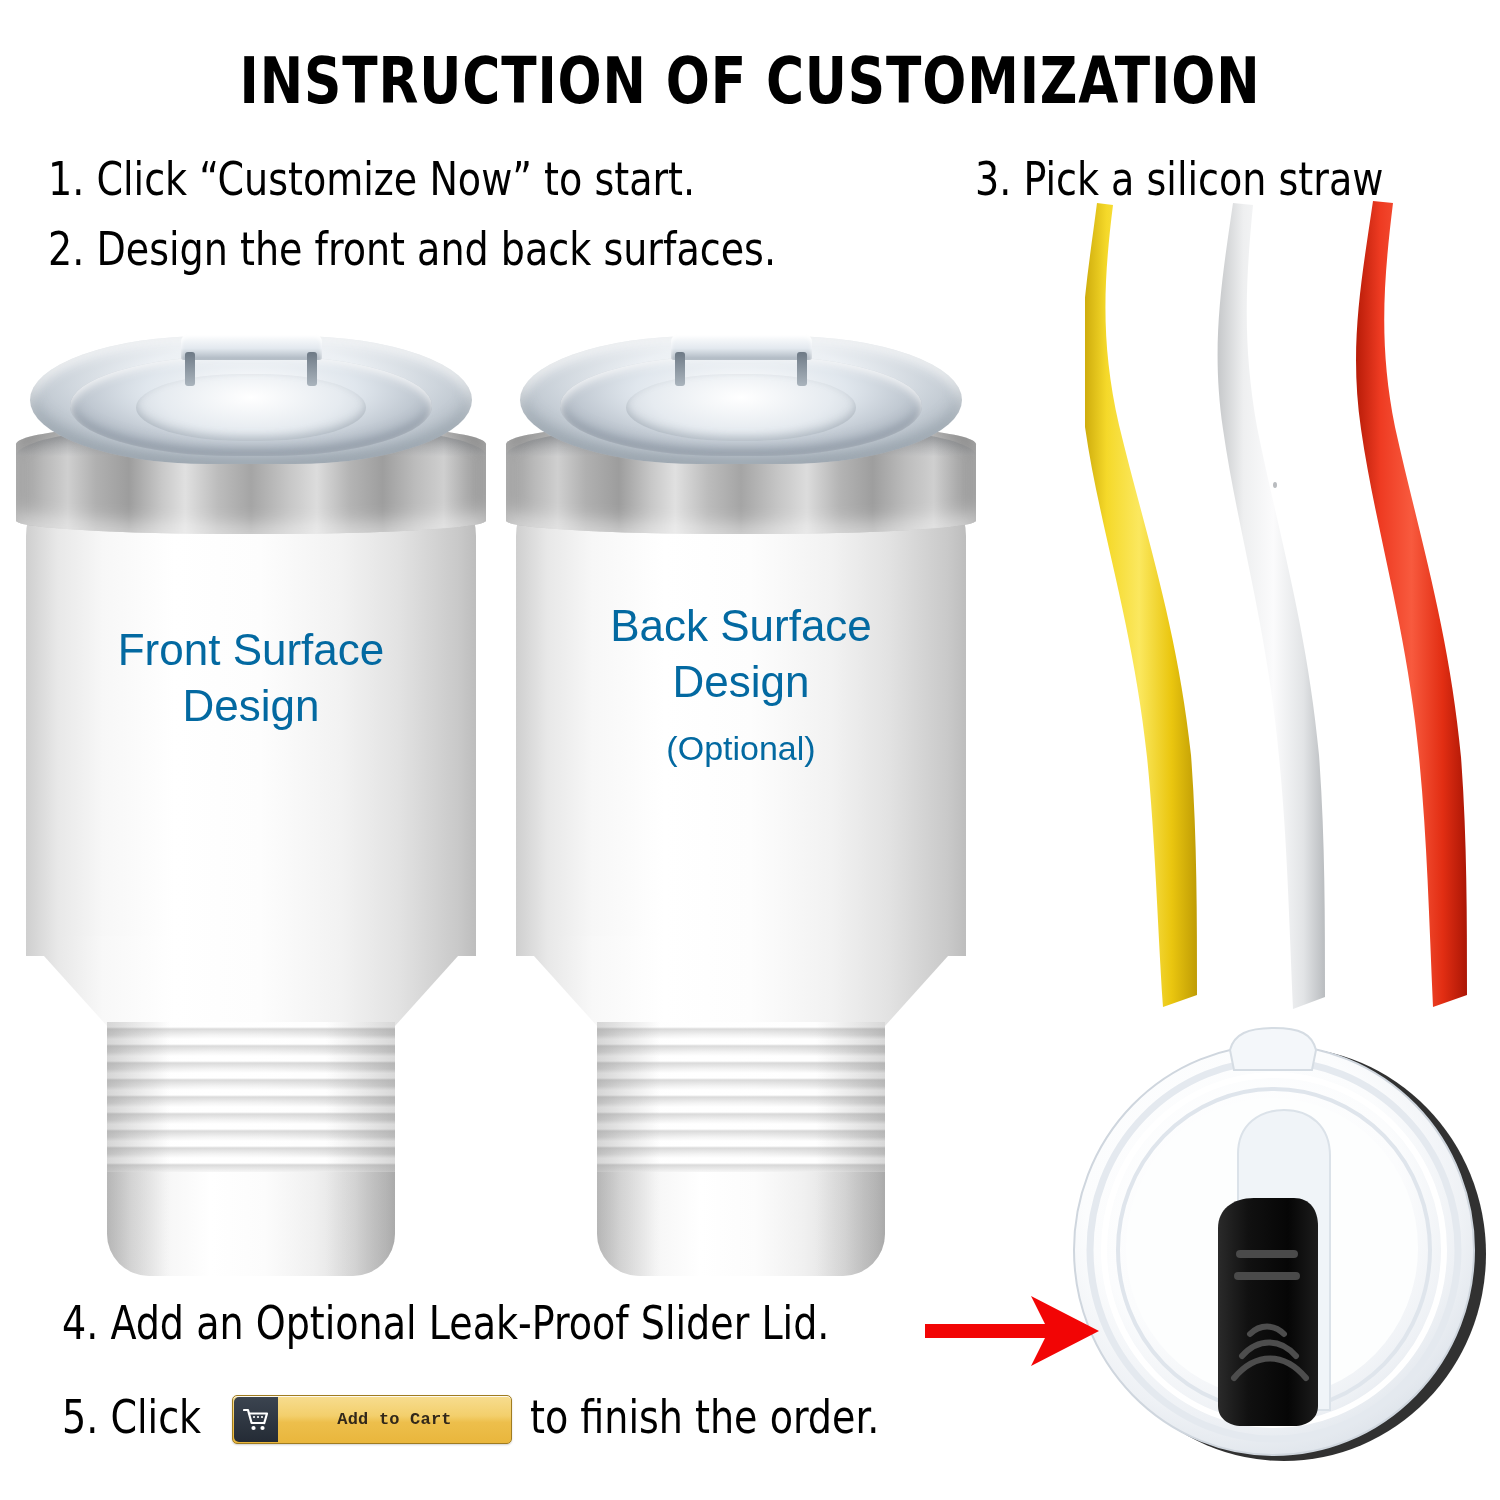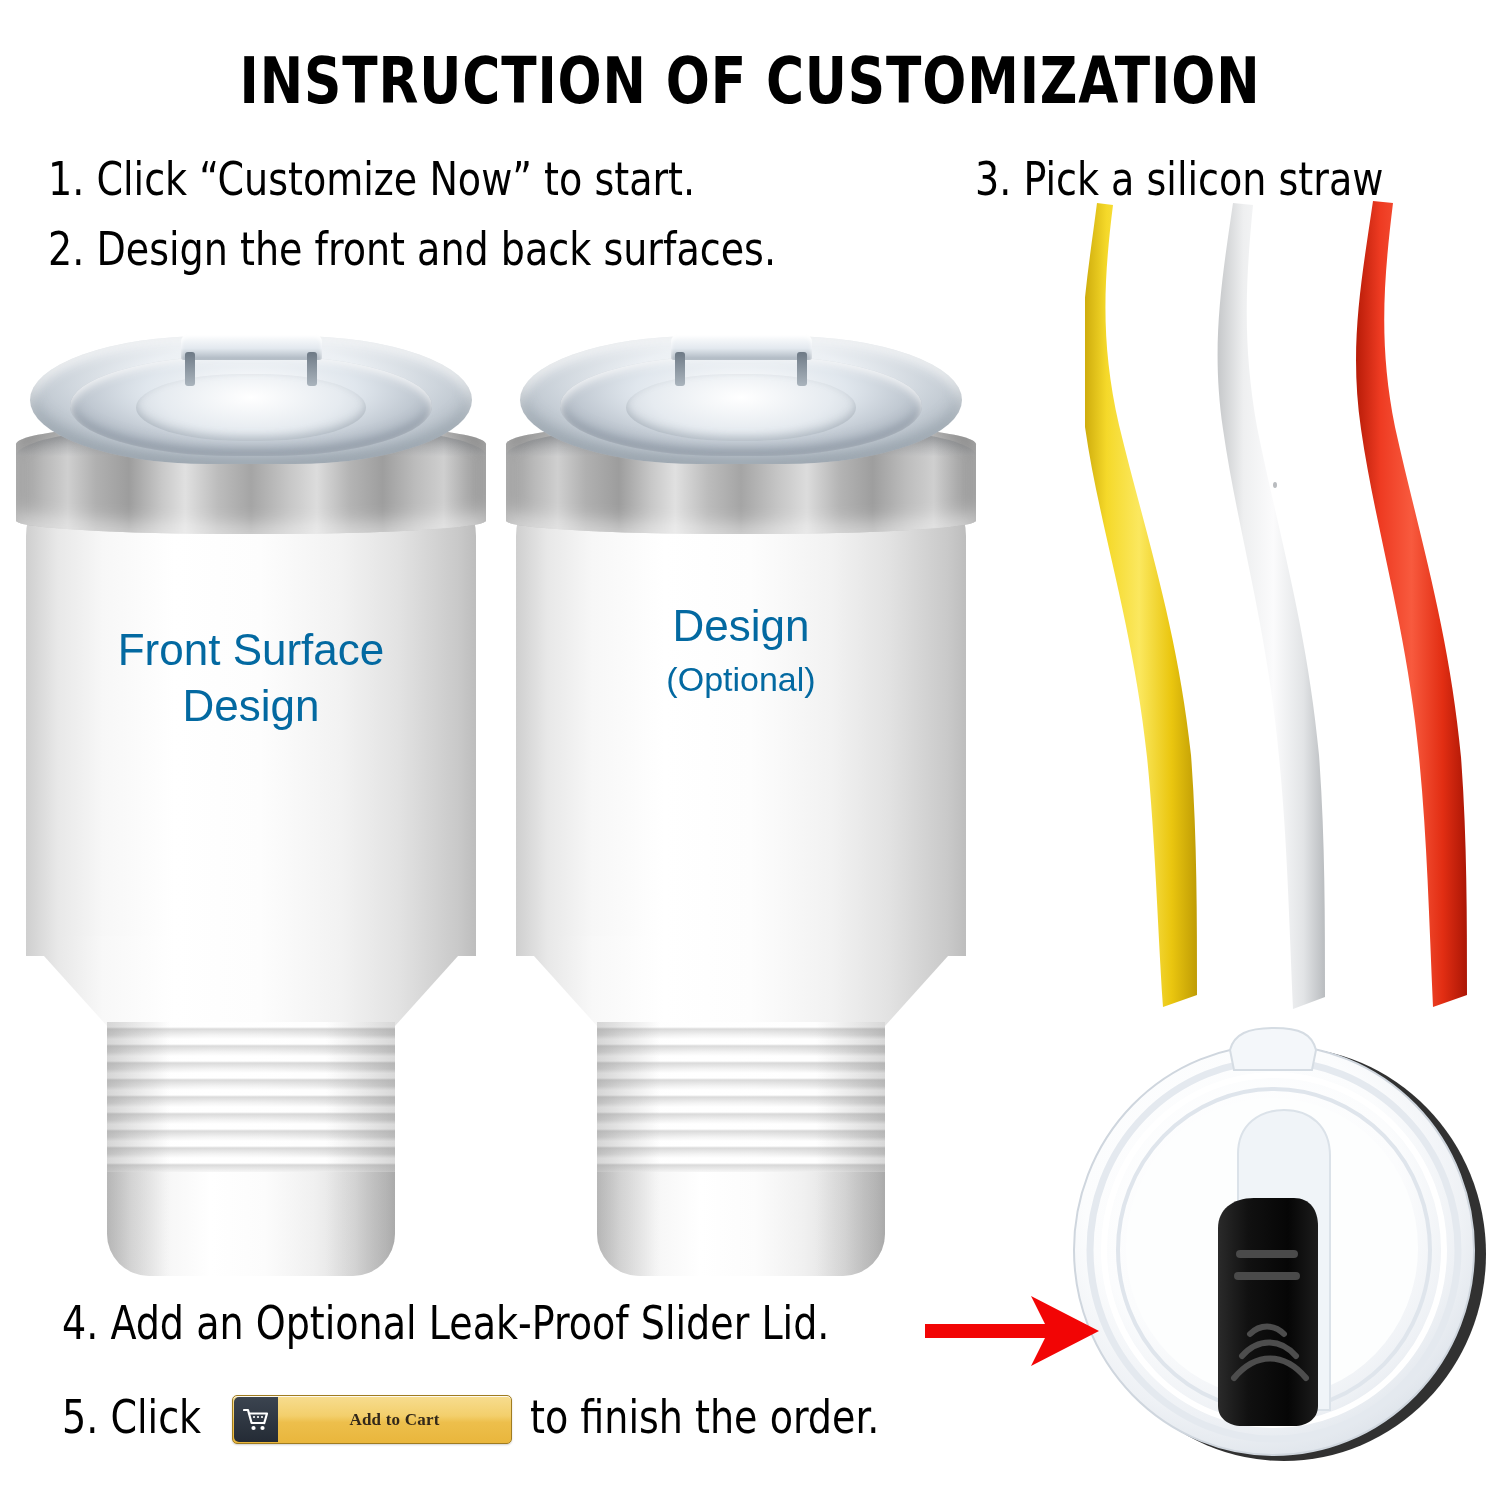--- a/index.html
+++ b/index.html
@@ -121,21 +121,21 @@
     background:linear-gradient(90deg,rgba(140,140,140,.35) 0%, rgba(255,255,255,0) 22%,
       rgba(255,255,255,0) 76%, rgba(140,140,140,.32) 100%);
   }
 
   
   .engrave{
     position:absolute;left:0;width:470px;text-align:center;
     color:#0369a1;line-height:1.28;z-index:4;
   }
   .engrave .big{font-size:44px;display:block;}
-  .engrave .small{font-size:34px;display:block;margin-top:4px;}
+  .engrave .small{font-size:34px;display:block;margin-top:16px;}
   #engrave-front{top:286px;}
   #engrave-back{top:262px;}
 
   
   #straws{position:absolute;left:1085px;top:195px;width:400px;height:820px;}
   .straw-svg{position:absolute;left:0;top:0;}
 
   
   #slider-lid{position:absolute;left:1062px;top:1022px;width:430px;height:452px;}
 
@@ -150,21 +150,21 @@
     box-shadow:inset 0 1px 0 rgba(255,255,255,.85), 0 1px 2px rgba(0,0,0,.18);
     display:flex;align-items:center;
   }
   #cart-icon-box{
     width:44px;height:45px;margin-left:1px;border-radius:5px 0 0 5px;
     background:linear-gradient(180deg,#3b4450 0%, #242b35 100%);
     display:flex;align-items:center;justify-content:center;flex:none;
   }
   #cart-label{
     flex:1;text-align:center;font-size:17px;font-weight:bold;color:#32281a;
-    font-family:Liberation Serif, serif;letter-spacing:.2px;
+    font-family:Liberation Mono, monospace;letter-spacing:.2px;
   }
 </style>
 </head>
 <body>
 
 <div id="title">INSTRUCTION OF CUSTOMIZATION</div>
 
 <div class="instr" id="step1">1. Click “Customize Now” to start.</div>
 <div class="instr" id="step2">2. Design the front and back surfaces.</div>
 <div class="instr" id="step3">3. Pick a silicon straw</div>
@@ -206,20 +206,21 @@
     <div class="band-top"></div>
   </div>
   <div class="lid">
     <div class="lid-inner"></div>
     <div class="lid-core"></div>
   </div>
   <div class="lid-tab"></div>
   <div class="lid-clip l"></div>
   <div class="lid-clip r"></div>
   <div class="engrave" id="engrave-back">
+    <span class="big">Back Surface</span>
     <span class="big">Design</span>
     <span class="small">(Optional)</span>
   </div>
 </div>
 
 <div id="straws">
   <svg class="straw-svg" width="400" height="820" viewBox="0 0 400 820">
     <defs>
       <linearGradient id="gy" x1="0" y1="0" x2="1" y2="0">
         <stop offset="0%" stop-color="#c8a508"></stop>

